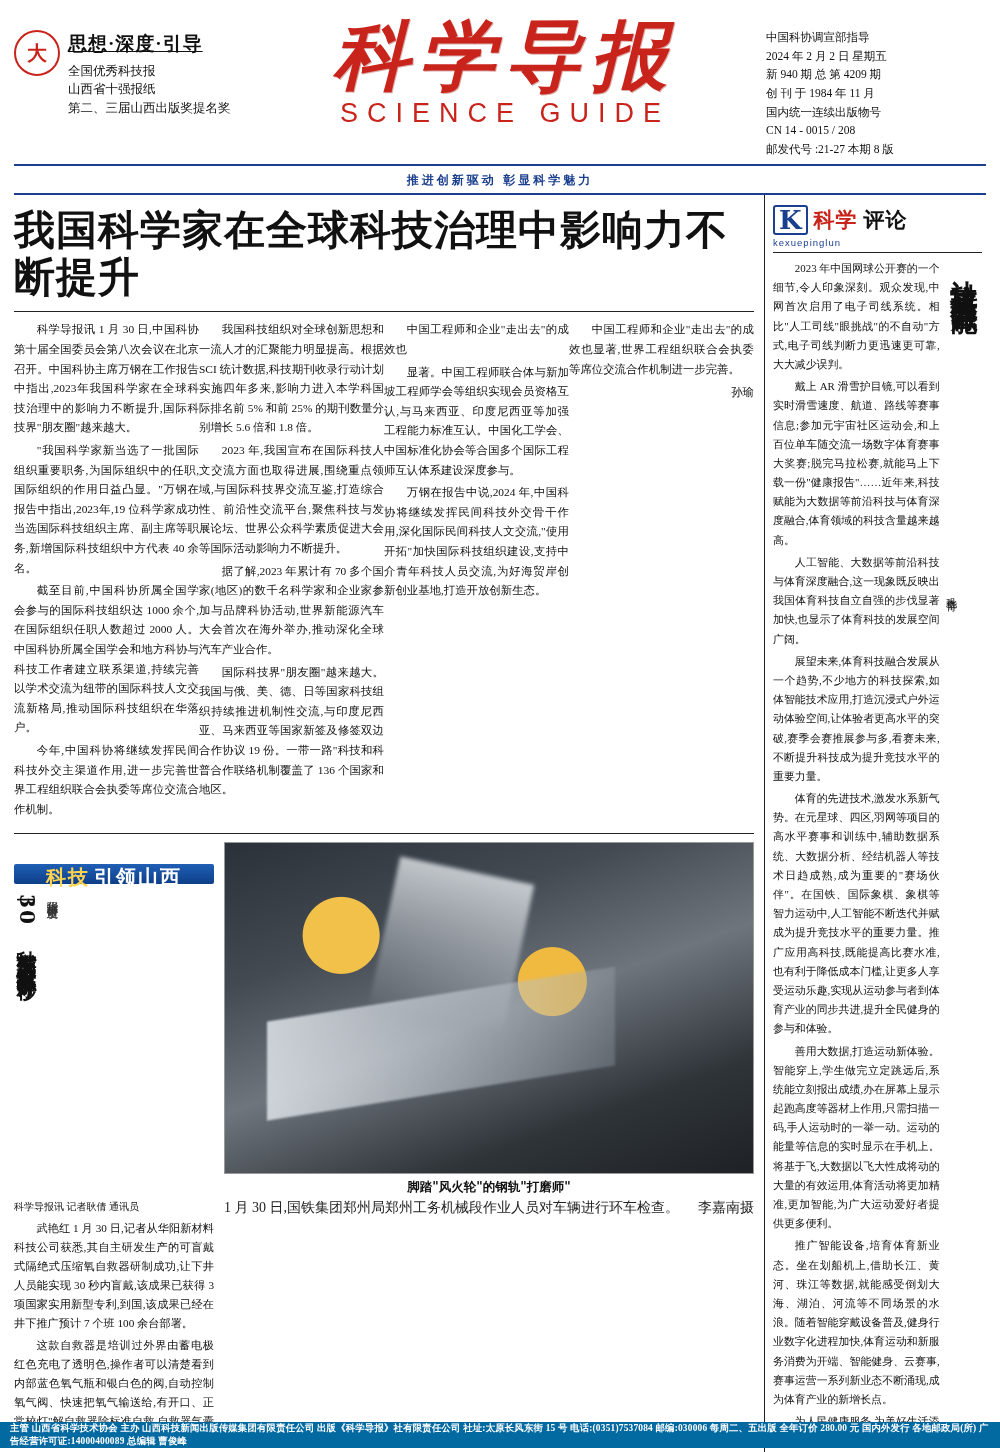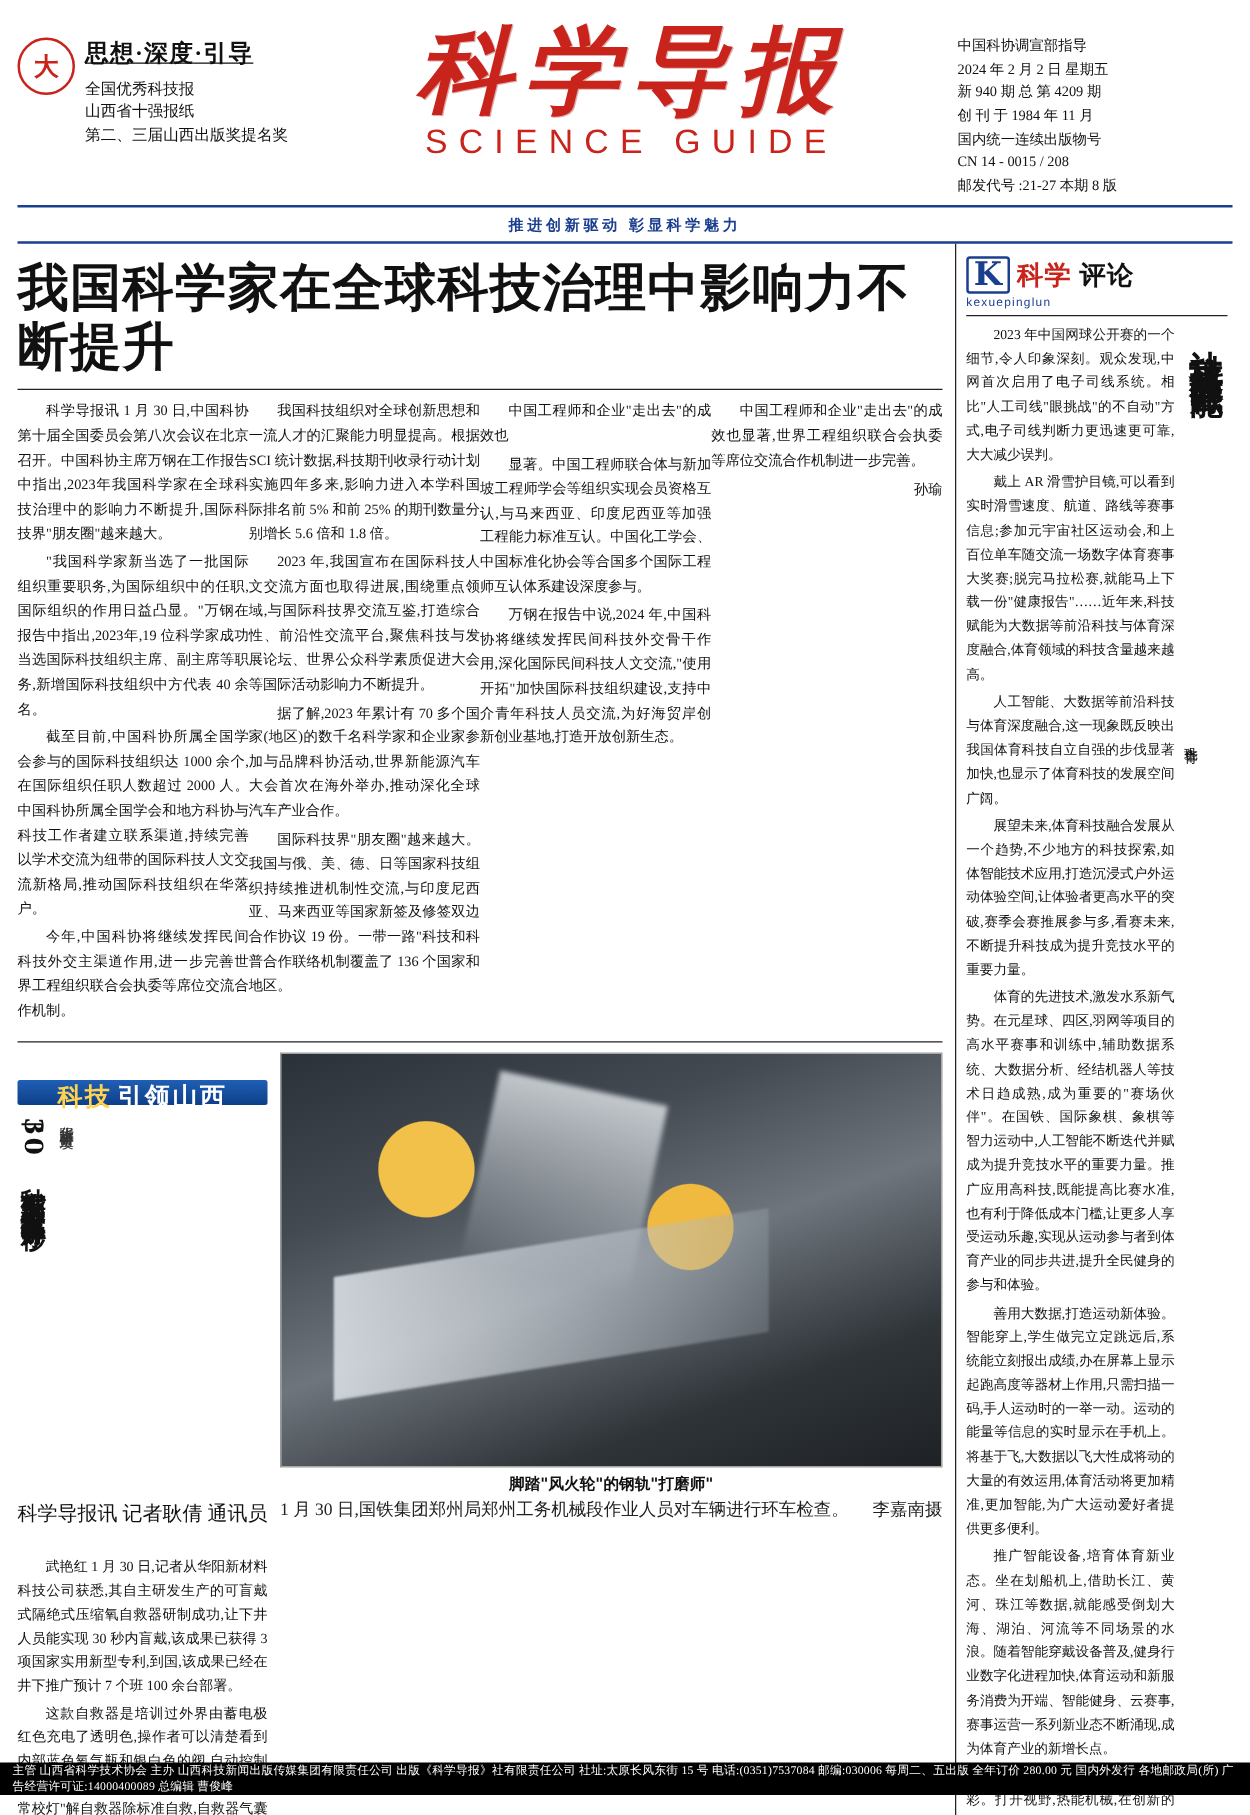--- a/index.html
+++ b/index.html
@@ -69,21 +69,21 @@
   .kjbanner .gold{color:#ffd34d;margin-right:4px;}
   .vtext-wrap{display:flex;gap:4px;margin-top:8px;}
   .vtitle{
     writing-mode:vertical-rl;
     font-family:"DejaVu Serif",serif;
     font-size:20px;font-weight:bold;line-height:1.25;letter-spacing:2px;height:300px;
   }
   .vsub{writing-mode:vertical-rl;font-size:11.5px;line-height:1.6;letter-spacing:1px;height:300px;color:#333;}
   .feat-body{font-size:11.2px;line-height:1.7;text-align:justify;margin-top:6px;}
   .feat-body p{margin:0 0 3px 0;text-indent:2em;}
-  .feat-head{font-size:16px;margin:0 0 20px 0;}
+  .feat-head{font-size:10px;margin:0 0 4px 0;}
 
   .feat-right{flex:1;}
   .photo{
     width:100%;height:332px;border:1px solid #999;box-sizing:border-box;
     background:
       radial-gradient(circle at 22% 28%, #f2c14a 0 38px, transparent 39px),
       radial-gradient(circle at 62% 42%, #f0b93f 0 34px, transparent 35px),
       linear-gradient(160deg,#2b3138 0%,#434a52 28%,#6e757c 52%,#2f3439 78%,#1e2227 100%);
       position:relative;overflow:hidden;
   }
@@ -116,23 +116,23 @@
     font-size:27px;font-weight:bold;letter-spacing:3px;line-height:1.2;
     height:330px;margin:0 2px 0 8px;
   }
   .rc-flex{display:flex;}
   .rc-text{font-size:10.9px;line-height:1.76;text-align:justify;flex:1;}
   .rc-text p{margin:0 0 3px 0;text-indent:2em;}
   .rc-author{writing-mode:vertical-rl;font-size:11px;height:120px;letter-spacing:1px;margin-left:4px;}
 
   
   .footer{
-    position:absolute;left:0;bottom:16px;width:1000px;height:26px;
-    background:#000000;color:#fff;font-size:9.4px;display:flex;align-items:center;
-    padding:0 10px;box-sizing:border-box;letter-spacing:.2px;
+    position:absolute;left:0;bottom:4px;width:1000px;height:26px;
+    background:#0369a1;color:#fff;font-size:9.4px;display:flex;align-items:center;
+    padding:0 10px;box-sizing:border-box;letter-spacing:.2px;font-weight:bold;
   }
 </style>
 </head>
 <body>
 
 <div class="page">
 
   <div class="masthead">
     <div class="mh-left">
       <div class="mh-logo">大</div>

